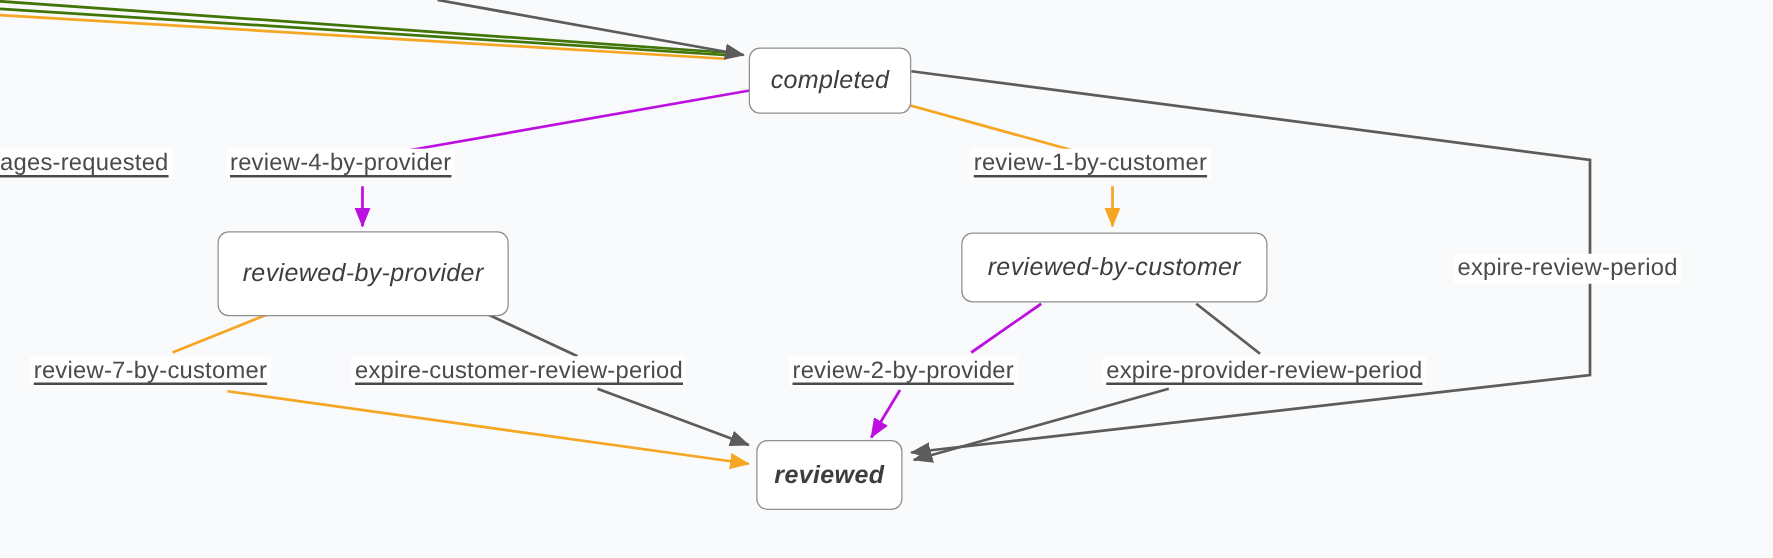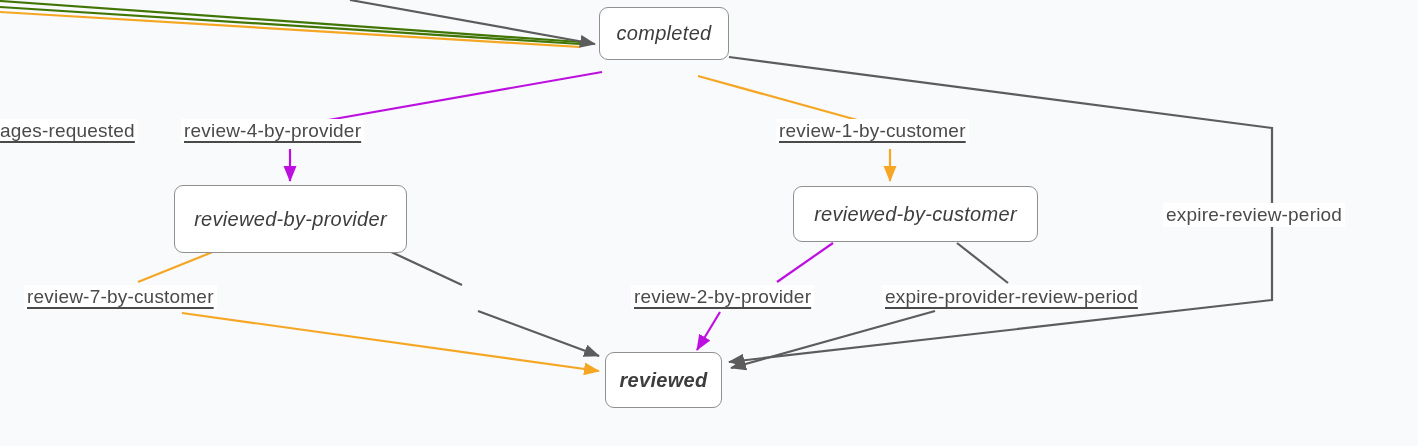--- a/index.html
+++ b/index.html
@@ -91,34 +91,35 @@
   <span class="tlabel link" style="left:-3px;top:119px;">ages-requested</span>
 
   <span class="tlabel link" style="left:181px;top:119px;">review-4-by-provider</span>
 
   <span class="tlabel link" style="left:776px;top:119px;">review-1-by-customer</span>
 
   <span class="tlabel" style="left:1163px;top:203px;">expire-review-period</span>
 
   <span class="tlabel link" style="left:24px;top:285px;">review-7-by-customer</span>
 
+  <span class="tlabel link" style="left:281px;top:285px;">expire-customer-review-period</span>
 
   <span class="tlabel link" style="left:631px;top:285px;">review-2-by-provider</span>
 
   <span class="tlabel link" style="left:882px;top:285px;">expire-provider-review-period</span>
 
-  <div class="state" style="left:599px;top:7px;width:130px;height:53px;">
+  <div class="state" style="left:599px;top:38px;width:130px;height:53px;">
     <span>completed</span>
   </div>
 
   <div class="state" style="left:174px;top:185px;width:233px;height:68px;">
     <span>reviewed-by-provider</span>
   </div>
 
-  <div class="state" style="left:769px;top:186px;width:245px;height:56px;margin-left:24px;">
+  <div class="state" style="left:769px;top:186px;width:245px;height:56px;">
     <span>reviewed-by-customer</span>
   </div>
 
   <div class="state" style="left:605px;top:352px;width:117px;height:56px;font-weight:bold;">
     <span>reviewed</span>
   </div>
 
 </div>
 
 </body></html>

